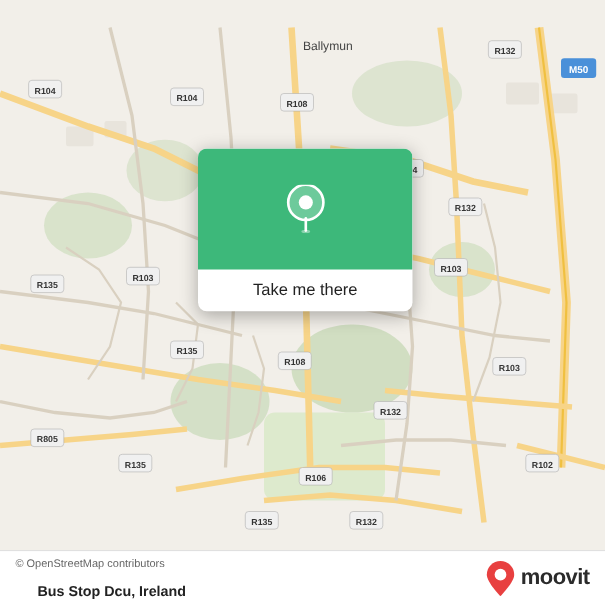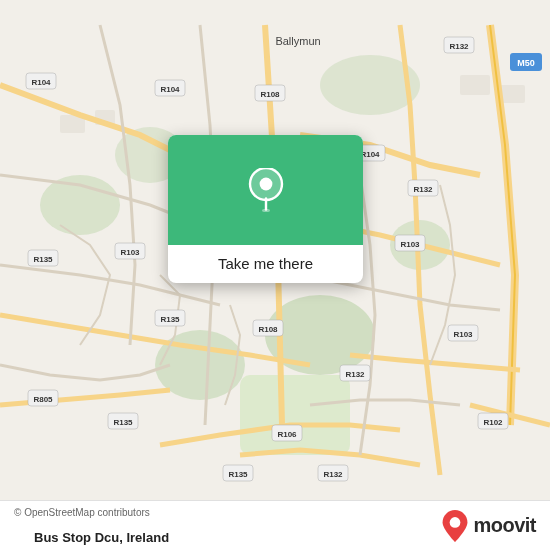--- a/index.html
+++ b/index.html
@@ -23,21 +23,21 @@
     #map-svg {
       position: absolute;
       top: 0; left: 0;
       width: 100%; height: 100%;
     }
 
     
     #popup-card {
       position: absolute;
       top: 135px;
-      left: 168px;
+      left: 180px;
       width: 195px;
       background: white;
       border-radius: 8px;
       box-shadow: 0 4px 16px rgba(0,0,0,0.3);
       overflow: hidden;
       z-index: 10;
     }
 
     #popup-top {
       background: #3db87a;

